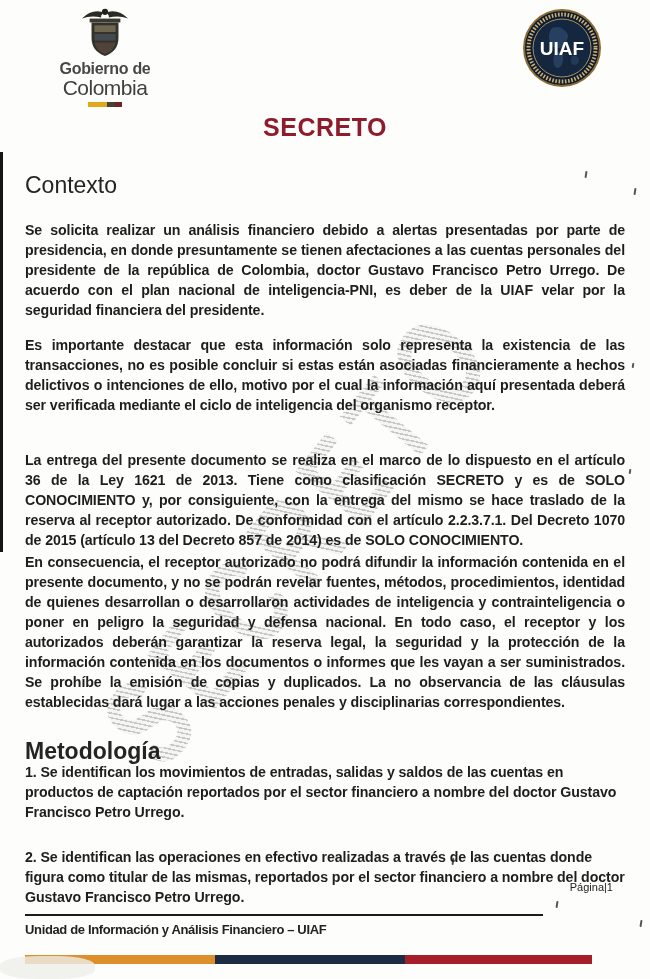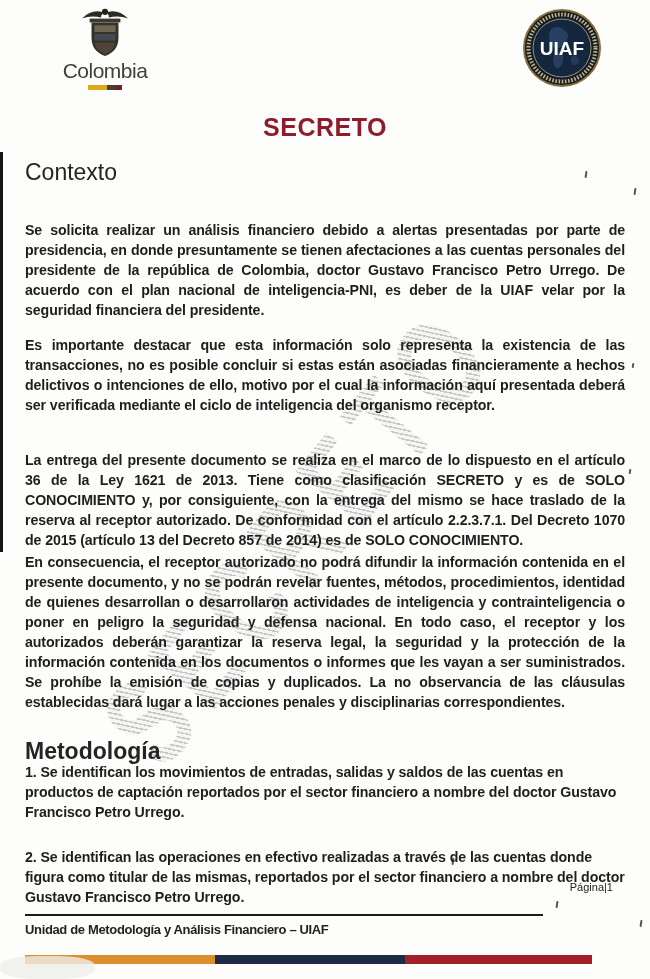--- a/index.html
+++ b/index.html
@@ -18,21 +18,21 @@
     background:linear-gradient(to right,#e0a91c 0 55%,#474033 55% 78%,#6e2420 78% 100%);}
   .uiaf-seal{position:absolute;left:522px;top:8px;width:80px;height:80px;}
   .ref-number{position:absolute;right:54px;top:89px;font-size:15.5px;font-weight:700;color:#23272e;letter-spacing:-0.2px;}
   .doc-title{position:absolute;left:25px;top:113px;width:600px;text-align:center;
     font-size:25px;font-weight:700;color:#8e1c2c;letter-spacing:0.5px;}
   
   .h-section{position:absolute;left:25px;width:600px;font-size:23px;font-weight:400;color:#242424;}
   .para{position:absolute;left:25px;width:600px;font-size:14.2px;line-height:20px;
     font-weight:600;color:#1e1e1e;letter-spacing:-0.1px;}
   .just{text-align:justify;}
-  #heading-contexto{top:159px;}
+  #heading-contexto{top:172px;}
   #para-c1{top:206px;}
   #para-c2{top:321px;}
   #para-c3{top:436px;}
   #para-c4{top:538px;}
   #heading-metodologia{top:738px;font-weight:bold;}
   #para-m1{top:748px;}
   #para-m2{top:833px;}
   
   .watermark{
     position:absolute;left:15px;top:468px;width:570px;height:135px;
@@ -66,20 +66,21 @@
   <div class="gov-logo">
     <svg class="gov-crest" width="50" height="54" viewBox="0 0 52 56">
       <path d="M2 13 Q13 2 26 7 Q39 2 50 13 Q40 9 30 12 L30 10 Q26 3 22 10 L22 12 Q12 9 2 13 Z" fill="#2b2b24"></path>
       <circle cx="26" cy="6" r="3.2" fill="#22221c"></circle>
       <rect x="10" y="13" width="32" height="4" fill="#3c3a30"></rect>
       <path d="M12 17 h28 v16 q0 14 -14 19 q-14 -5 -14 -19 Z" fill="#33322a"></path>
       <rect x="15" y="20" width="22" height="7" fill="#7a7057" opacity="0.85"></rect>
       <rect x="15" y="29" width="22" height="7" fill="#4a5163" opacity="0.7"></rect>
       <path d="M15 38 h22 q-2 9 -11 12 q-9 -3 -11 -12 Z" fill="#5d4a41" opacity="0.7"></path>
     </svg>
+    <div class="gov-line1">Gobierno de</div>
     <div class="gov-line2">Colombia</div>
     <div class="gov-flagbar"></div>
   </div>
 
   <svg class="uiaf-seal" viewBox="0 0 80 80">
     <circle cx="40" cy="40" r="39" fill="#8a6d33"></circle>
     <circle cx="40" cy="40" r="37" fill="#0f1b30"></circle>
     <circle cx="40" cy="40" r="33.5" fill="none" stroke="#c9b070" stroke-width="4" stroke-dasharray="1.6 1.6"></circle>
     <circle cx="40" cy="40" r="29" fill="#15263f" stroke="#c9b070" stroke-width="0.8"></circle>
     <path d="M30 20 q8 -3 12 2 q6 4 3 10 q-2 7 -8 8 q-7 1 -9 -5 q-3 -9 2 -15 Z" fill="#2e4a6e" opacity="0.75"></path>
@@ -95,21 +96,21 @@
   <p id="para-c1" class="para just">Se solicita realizar un análisis financiero debido a alertas presentadas por parte de presidencia, en donde presuntamente se tienen afectaciones a las cuentas personales del presidente de la república de Colombia, doctor Gustavo Francisco Petro Urrego. De acuerdo con el plan nacional de inteligencia-PNI, es deber de la UIAF velar por la seguridad financiera del presidente.</p>
   <p id="para-c2" class="para just">Es importante destacar que esta información solo representa la existencia de las transacciones, no es posible concluir si estas están asociadas financieramente a hechos delictivos o intenciones de ello, motivo por el cual la información aquí presentada deberá ser verificada mediante el ciclo de inteligencia del organismo receptor.</p>
   <p id="para-c3" class="para just">La entrega del presente documento se realiza en el marco de lo dispuesto en el artículo 36 de la Ley 1621 de 2013. Tiene como clasificación SECRETO y es de SOLO CONOCIMIENTO y, por consiguiente, con la entrega del mismo se hace traslado de la reserva al receptor autorizado. De conformidad con el artículo 2.2.3.7.1. Del Decreto 1070 de 2015 (artículo 13 del Decreto 857 de 2014) es de SOLO CONOCIMIENTO.</p>
   <p id="para-c4" class="para just">En consecuencia, el receptor autorizado no podrá difundir la información contenida en el presente documento, y no se podrán revelar fuentes, métodos, procedimientos, identidad de quienes desarrollan o desarrollaron actividades de inteligencia y contrainteligencia o poner en peligro la seguridad y defensa nacional. En todo caso, el receptor y los autorizados deberán garantizar la reserva legal, la seguridad y la protección de la información contenida en los documentos o informes que les vayan a ser suministrados. Se prohíbe la emisión de copias y duplicados. La no observancia de las cláusulas establecidas dará lugar a las acciones penales y disciplinarias correspondientes.</p>
 
   <div id="heading-metodologia" class="h-section">Metodología</div>
   <p id="para-m1" class="para">1. Se identifican los movimientos de entradas, salidas y saldos de las cuentas en productos de captación reportados por el sector financiero a nombre del doctor Gustavo Francisco Petro Urrego.</p>
   <p id="para-m2" class="para">2. Se identifican las operaciones en efectivo realizadas a través de las cuentas donde figura como titular de las mismas, reportados por el sector financiero a nombre del doctor Gustavo Francisco Petro Urrego.</p>
 
   <div class="footer-line"></div>
-  <div class="footer-org">Unidad de Metodología y Análisis Financiero – UIAF</div>
+  <div class="footer-org">Unidad de Información y Análisis Financiero – UIAF</div>
   <div class="footer-page">Página|1</div>
   <div class="footer-bar"></div>
 
   <div class="edge-line"></div>
   <div class="smudge"></div>
   <div class="tick" style="left:585px;top:171px;"></div>
   <div class="tick" style="left:634px;top:188px;"></div>
   <div class="tick" style="left:632px;top:363px;height:5px;"></div>
   <div class="tick" style="left:629px;top:469px;height:5px;"></div>
   <div class="tick" style="left:452px;top:858px;"></div>

